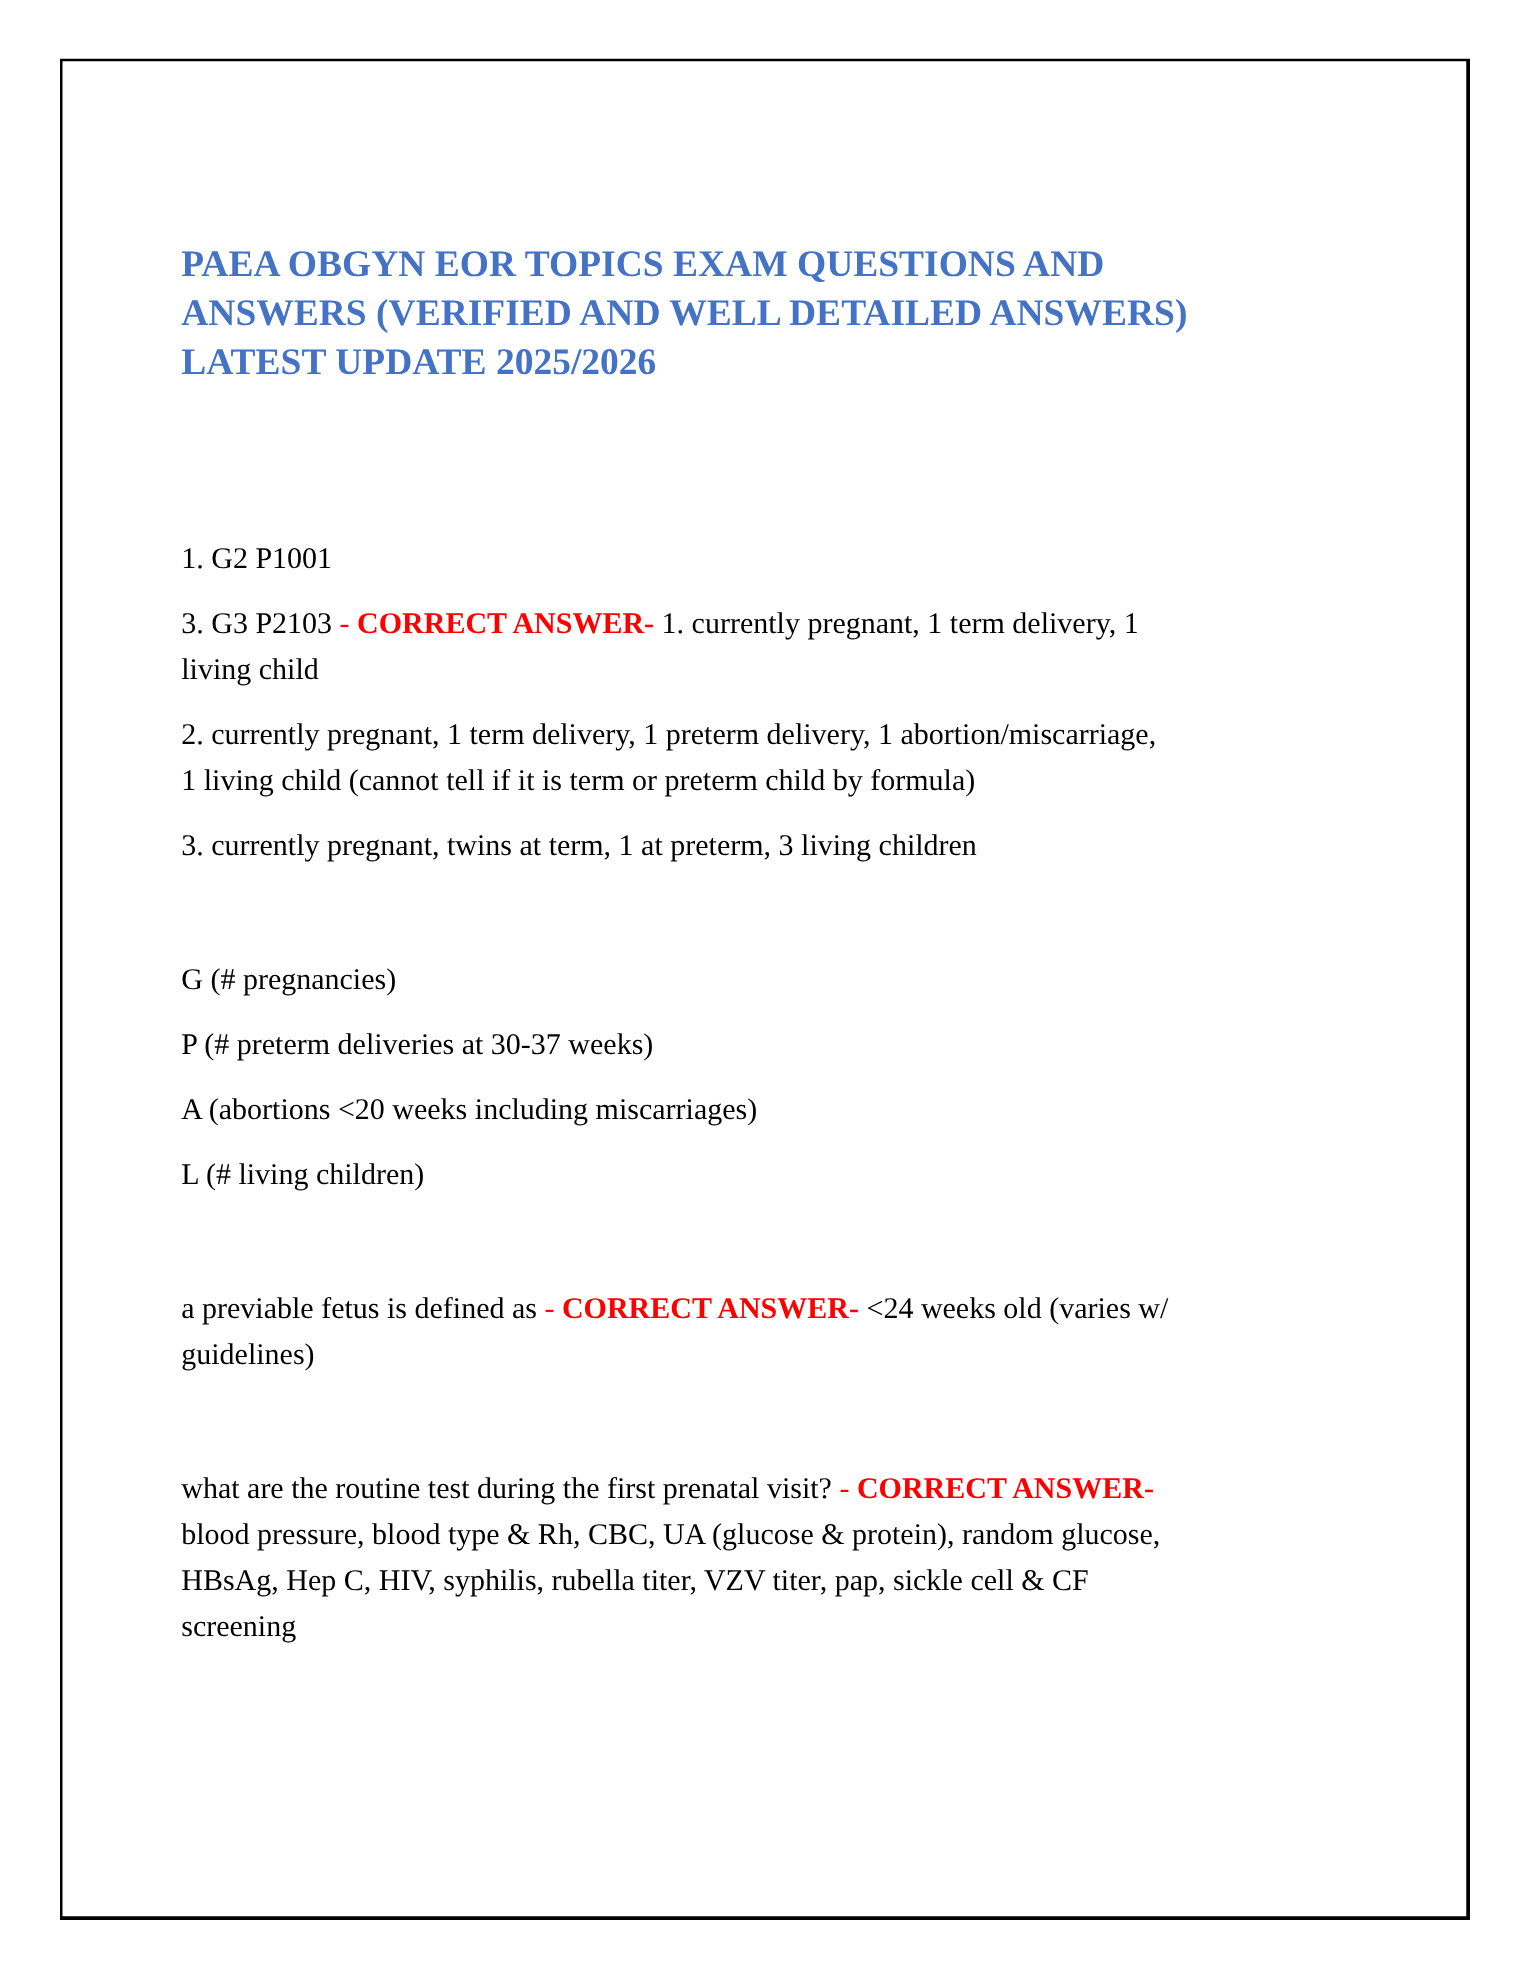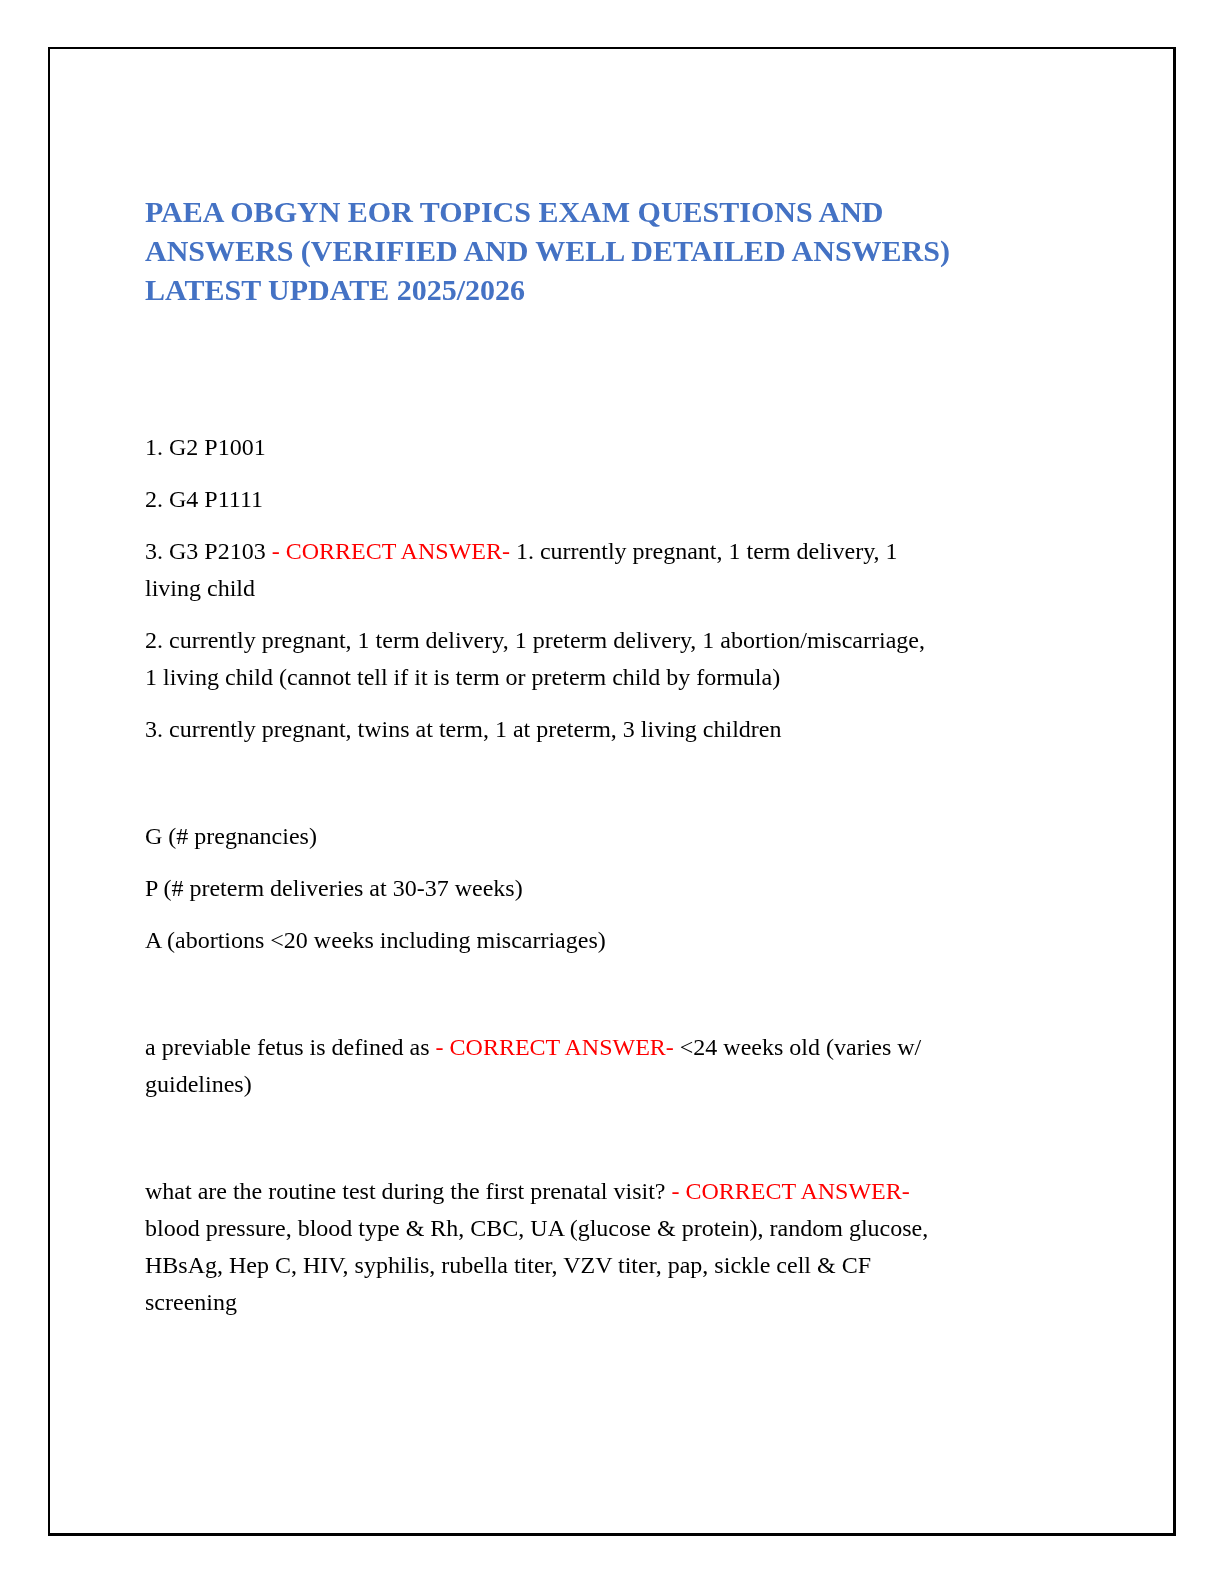--- a/index.html
+++ b/index.html
@@ -48,51 +48,51 @@
     line-height: 37px;
     margin: 0 16px 15px 0;
   }
   .para.blank {
     height: 40px;
   }
   .red {
     color: #FF0000;
   }
   .bold {
-    font-weight: normal;
+    font-weight: bold;
   }
 </style>
 </head>
 <body>
 
 <div class="page">
   <div class="page-border"></div>
   <div class="content">
 
     <h1 class="title">PAEA OBGYN EOR TOPICS EXAM QUESTIONS AND ANSWERS (VERIFIED AND WELL DETAILED ANSWERS) LATEST UPDATE 2025/2026</h1>
 
     <p class="para"><span>1. G2 P1001</span></p>
 
-    <p class="para"><span>2. G4 P1111</span></p>
 
     <p class="para"><span>3. G3 P2103 </span><span class="red">- </span><span class="red bold">CORRECT ANSWER-</span><span> 1. currently pregnant, 1 term delivery, 1 living child</span></p>
 
     <p class="para"><span>2. currently pregnant, 1 term delivery, 1 preterm delivery, 1 abortion/miscarriage, 1 living child (cannot tell if it is term or preterm child by formula)</span></p>
 
     <p class="para"><span>3. currently pregnant, twins at term, 1 at preterm, 3 living children</span></p>
 
     <p class="para blank"></p>
 
     <p class="para"><span>G (# pregnancies)</span></p>
 
 
     <p class="para"><span>P (# preterm deliveries at 30-37 weeks)</span></p>
 
     <p class="para"><span>A (abortions &lt;20 weeks including miscarriages)</span></p>
 
+    <p class="para"><span>L (# living children)</span></p>
 
     <p class="para blank"></p>
 
     <p class="para"><span>a previable fetus is defined as </span><span class="red">- </span><span class="red bold">CORRECT ANSWER-</span><span> &lt;24 weeks old (varies w/ guidelines)</span></p>
 
     <p class="para blank"></p>
 
     <p class="para"><span>what are the routine test during the first prenatal visit? </span><span class="red">- </span><span class="red bold">CORRECT ANSWER-</span><span> blood pressure, blood type &amp; Rh, CBC, UA (glucose &amp; protein), random glucose, HBsAg, Hep C, HIV, syphilis, rubella titer, VZV titer, pap, sickle cell &amp; CF screening</span></p>
 
   </div>

